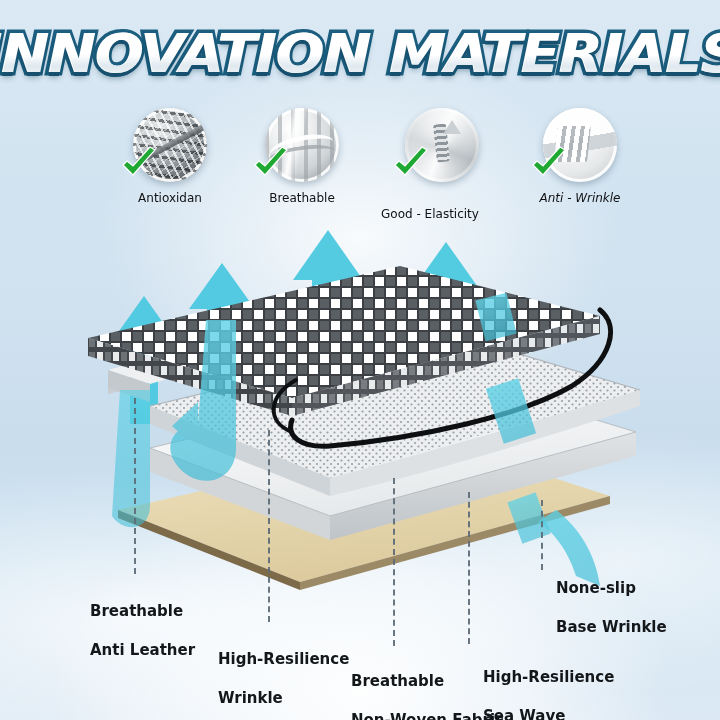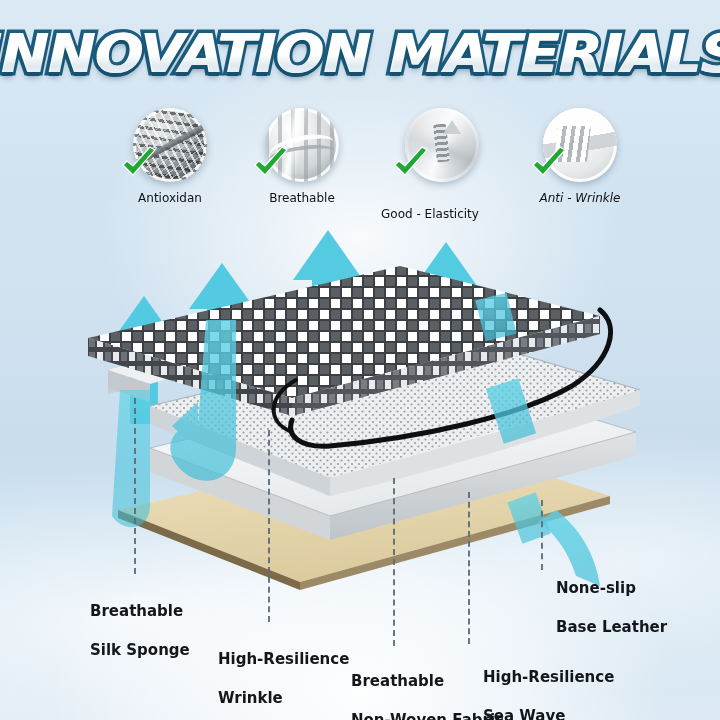--- a/index.html
+++ b/index.html
@@ -274,36 +274,36 @@
   </svg>
 
   <div class="leader" style="left:134px;top:398px;height:176px;"></div>
   <div class="leader" style="left:268px;top:430px;height:192px;"></div>
   <div class="leader" style="left:393px;top:478px;height:168px;"></div>
   <div class="leader" style="left:468px;top:492px;height:152px;"></div>
   <div class="leader" style="left:541px;top:500px;height:70px;"></div>
 
   <div class="callout" style="left:90px;top:582px;">
     <div>Breathable</div>
-    <div>Silk Sponge</div>
+    <div>Anti Leather</div>
   </div>
 
   <div class="callout" style="left:218px;top:630px;">
     <div>High-Resilience</div>
     <div>Wrinkle</div>
   </div>
 
   <div class="callout" style="left:351px;top:652px;">
     <div>Breathable</div>
     <div>Non-Woven Fabric</div>
   </div>
 
   <div class="callout" style="left:483px;top:648px;">
     <div>High-Resilience</div>
     <div>Sea Wave</div>
   </div>
 
   <div class="callout" style="left:556px;top:559px;">
     <div>None-slip</div>
-    <div>Base Leather</div>
+    <div>Base Wrinkle</div>
   </div>
 
 </div>
 
 </body></html>

